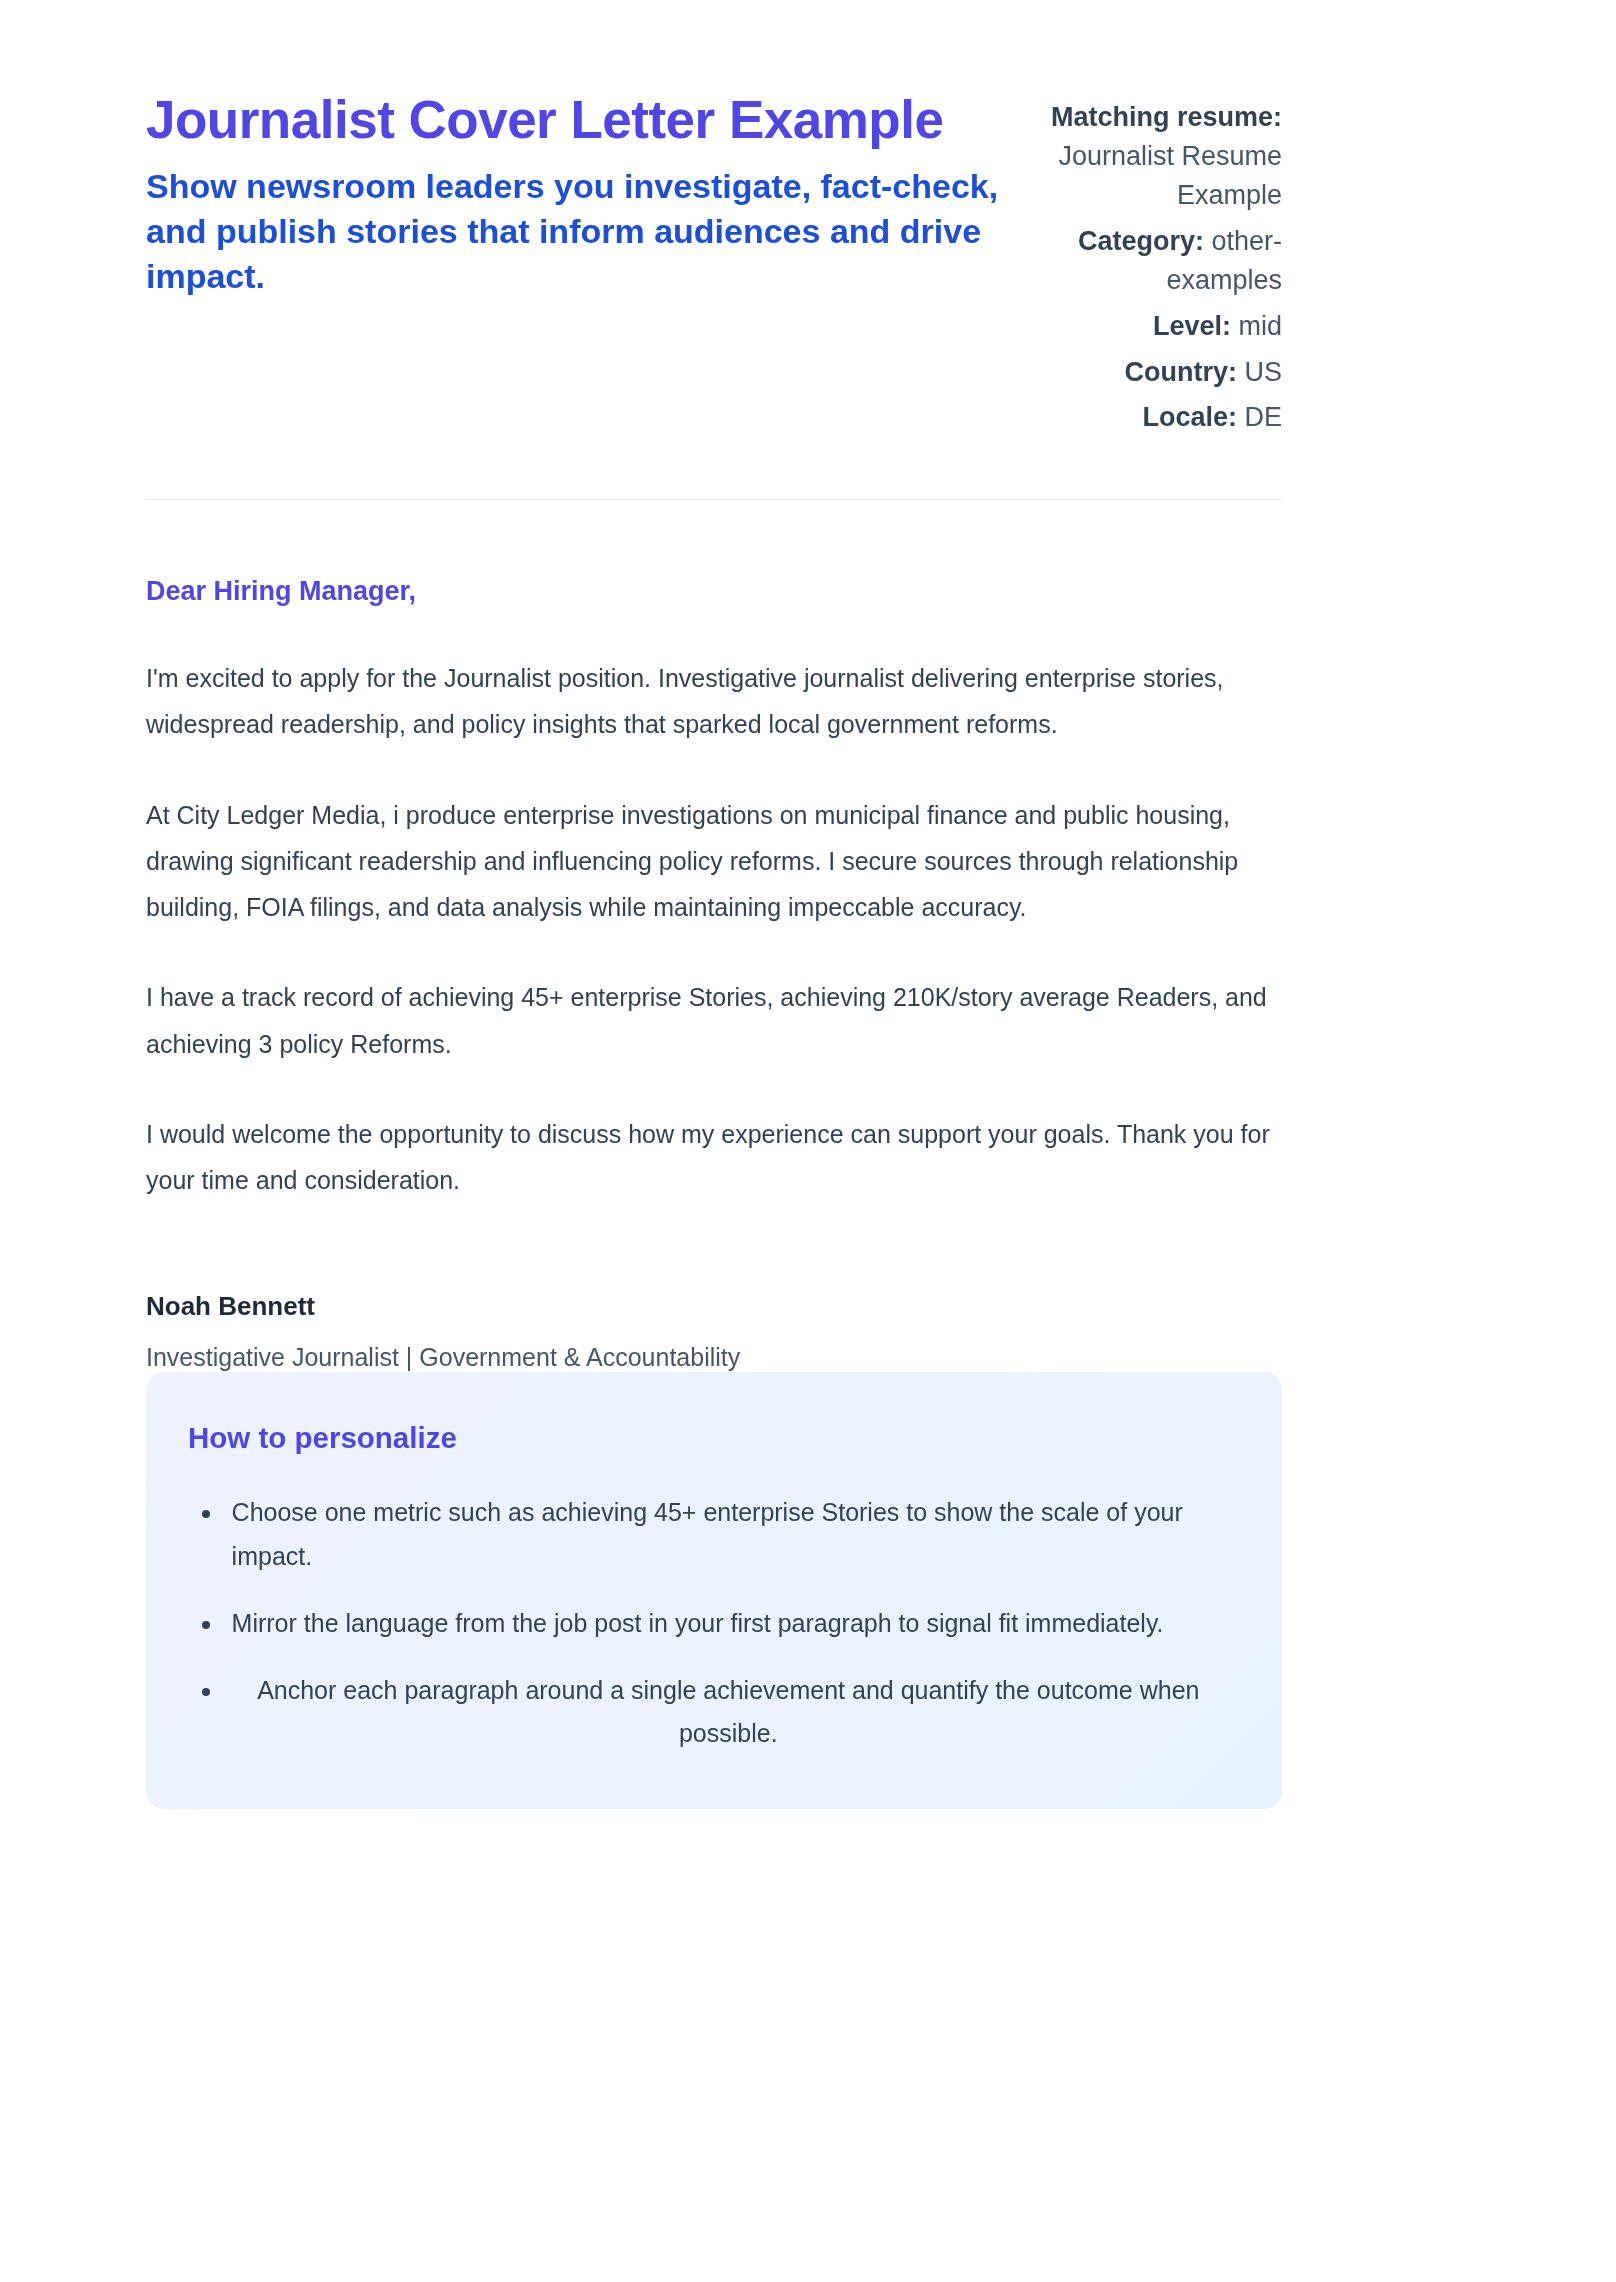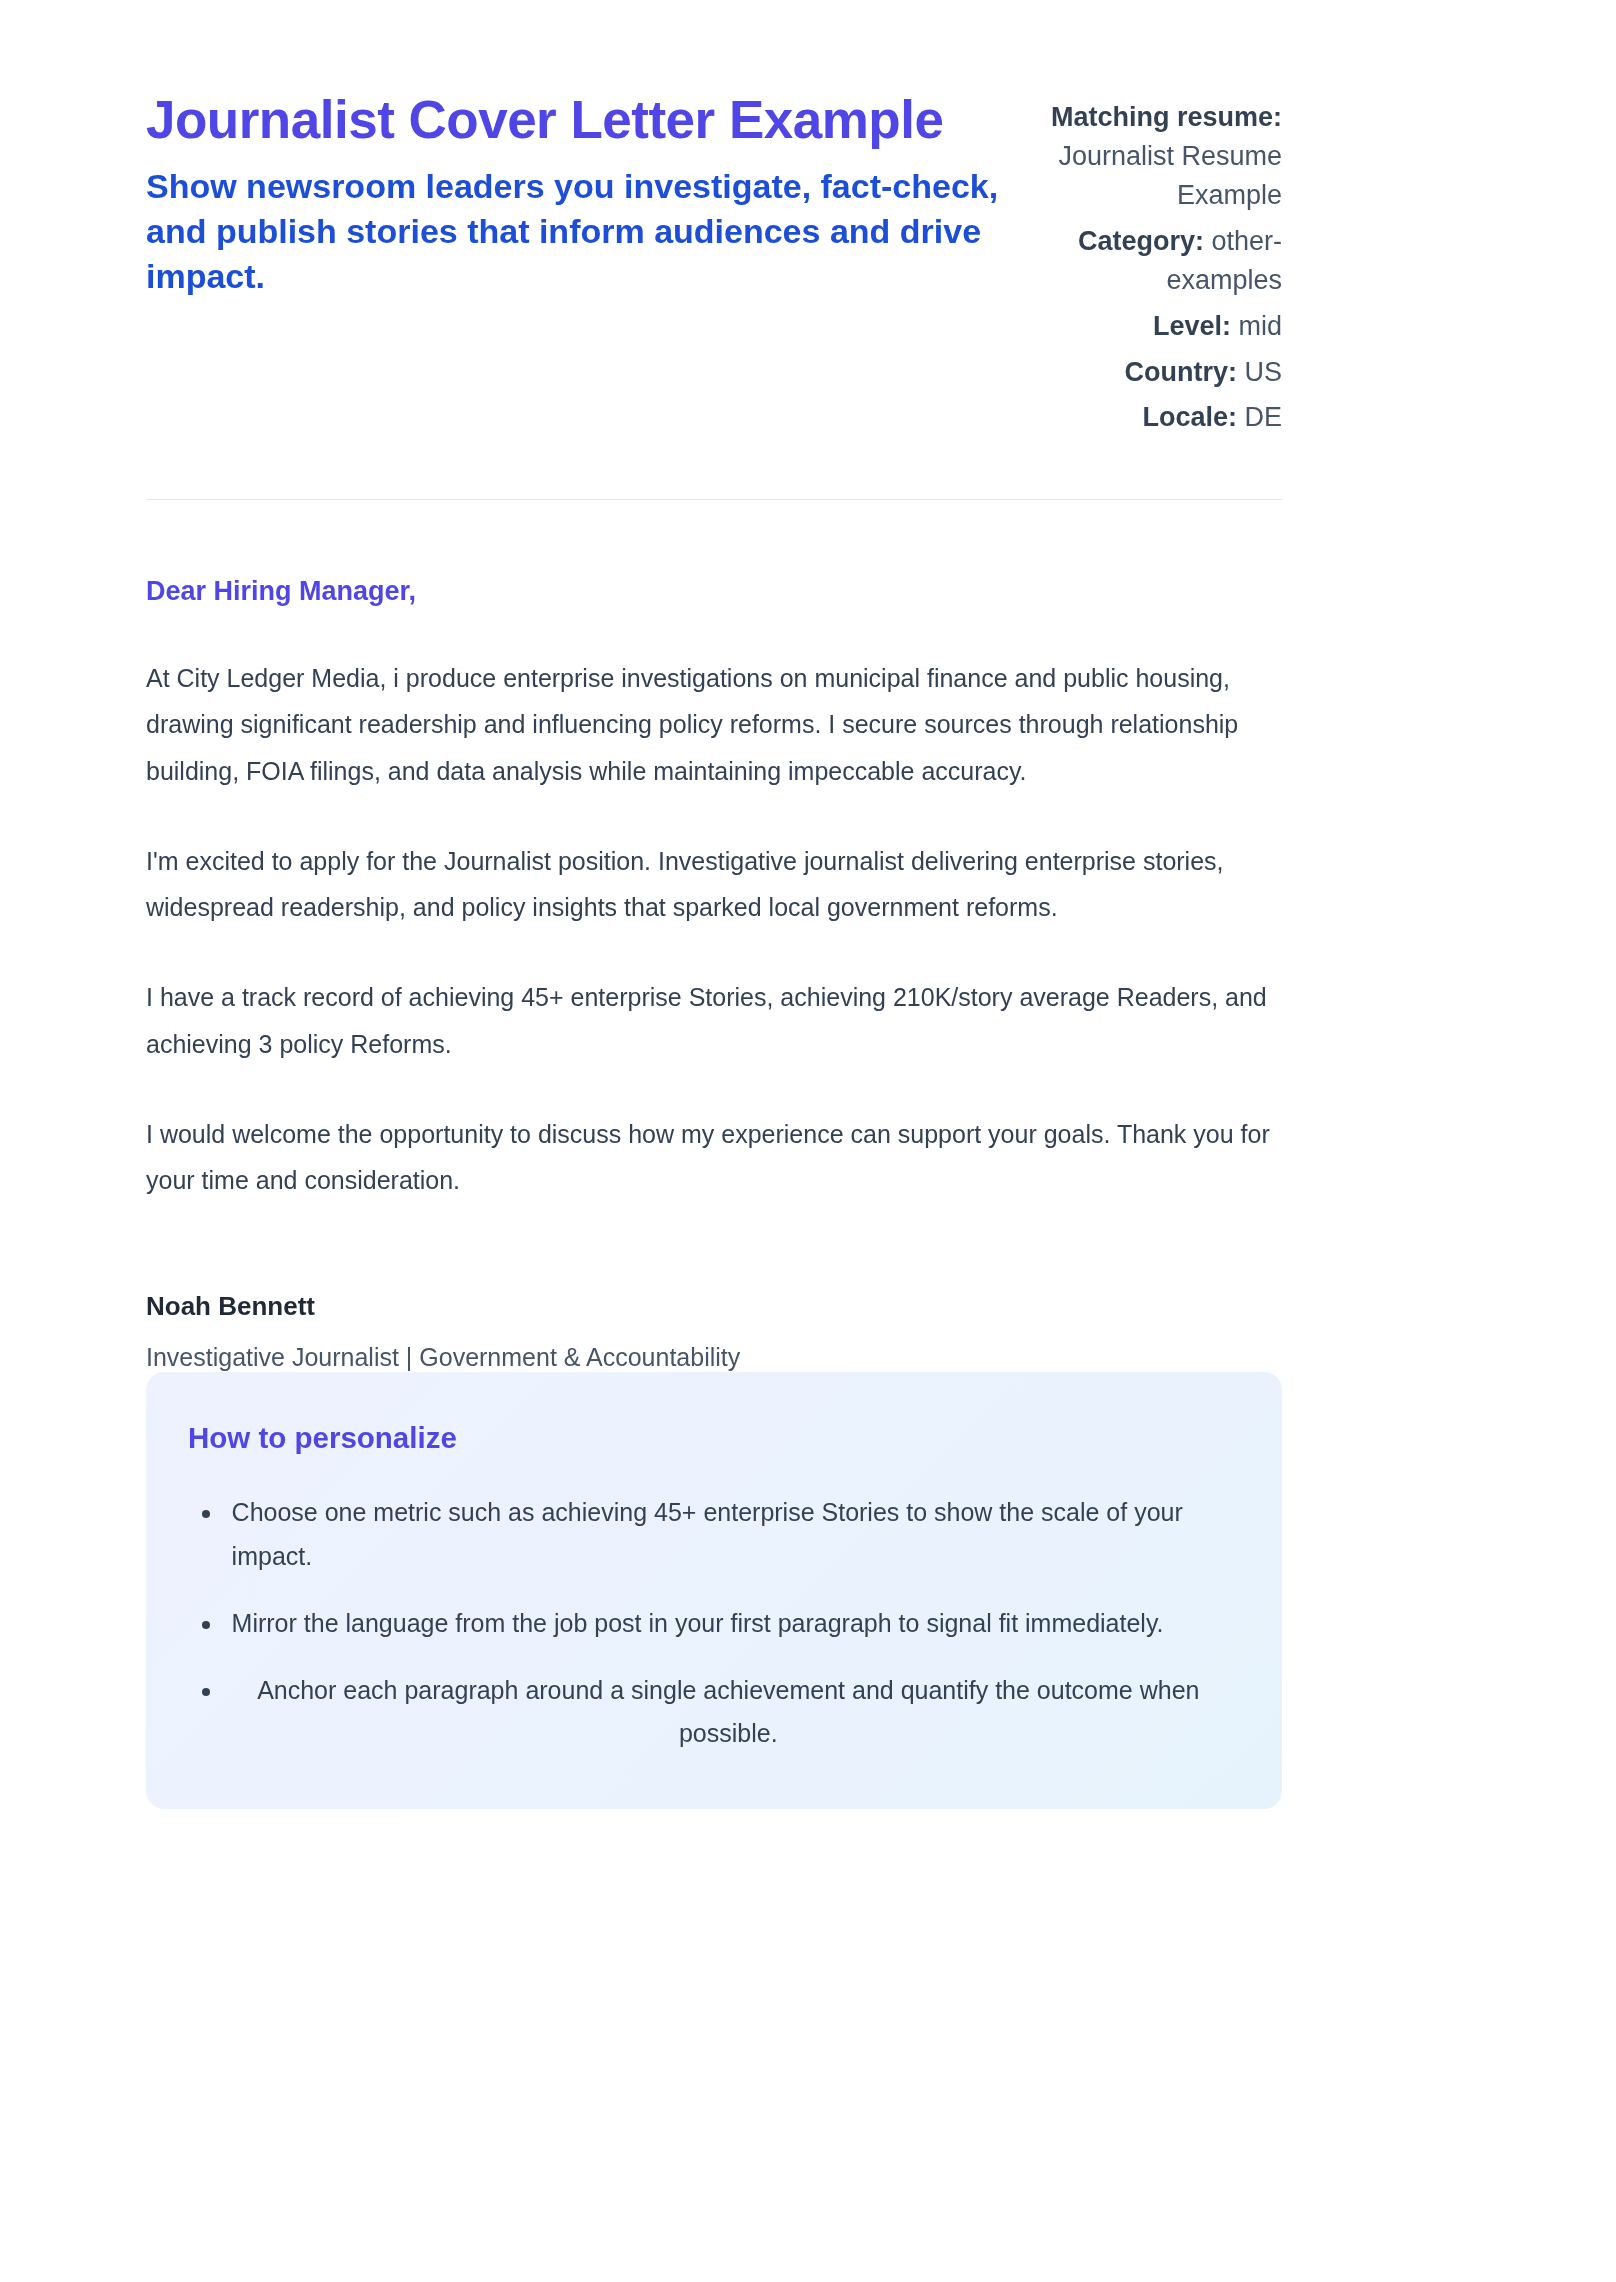--- a/index.html
+++ b/index.html
@@ -142,22 +142,22 @@
         <span class="meta-label">Locale:</span>
         <span class="meta-value">DE</span>
       </div>
     </div>
   </div>
 
   <hr class="divider">
 
   <div class="letter-body">
     <p class="salutation">Dear Hiring Manager,</p>
+    <p class="letter-paragraph">I'm excited to apply for the Journalist position. Investigative journalist delivering enterprise stories, widespread readership, and policy insights that sparked local government reforms.</p>
     <p class="letter-paragraph">At City Ledger Media, i produce enterprise investigations on municipal finance and public housing, drawing significant readership and influencing policy reforms. I secure sources through relationship building, FOIA filings, and data analysis while maintaining impeccable accuracy.</p>
-    <p class="letter-paragraph">I'm excited to apply for the Journalist position. Investigative journalist delivering enterprise stories, widespread readership, and policy insights that sparked local government reforms.</p>
     <p class="letter-paragraph">I have a track record of achieving 45+ enterprise Stories, achieving 210K/story average Readers, and achieving 3 policy Reforms.</p>
     <p class="letter-paragraph">I would welcome the opportunity to discuss how my experience can support your goals. Thank you for your time and consideration.</p>
     <p class="signature-name">Noah Bennett</p>
     <p class="signature-role">Investigative Journalist | Government &amp; Accountability</p>
   </div>
 
   <div class="personalize-card">
     <h3 class="personalize-title">How to personalize</h3>
     <ul class="tips-list">
       <li class="tip-item">Choose one metric such as achieving 45+ enterprise Stories to show the scale of your impact.</li>

